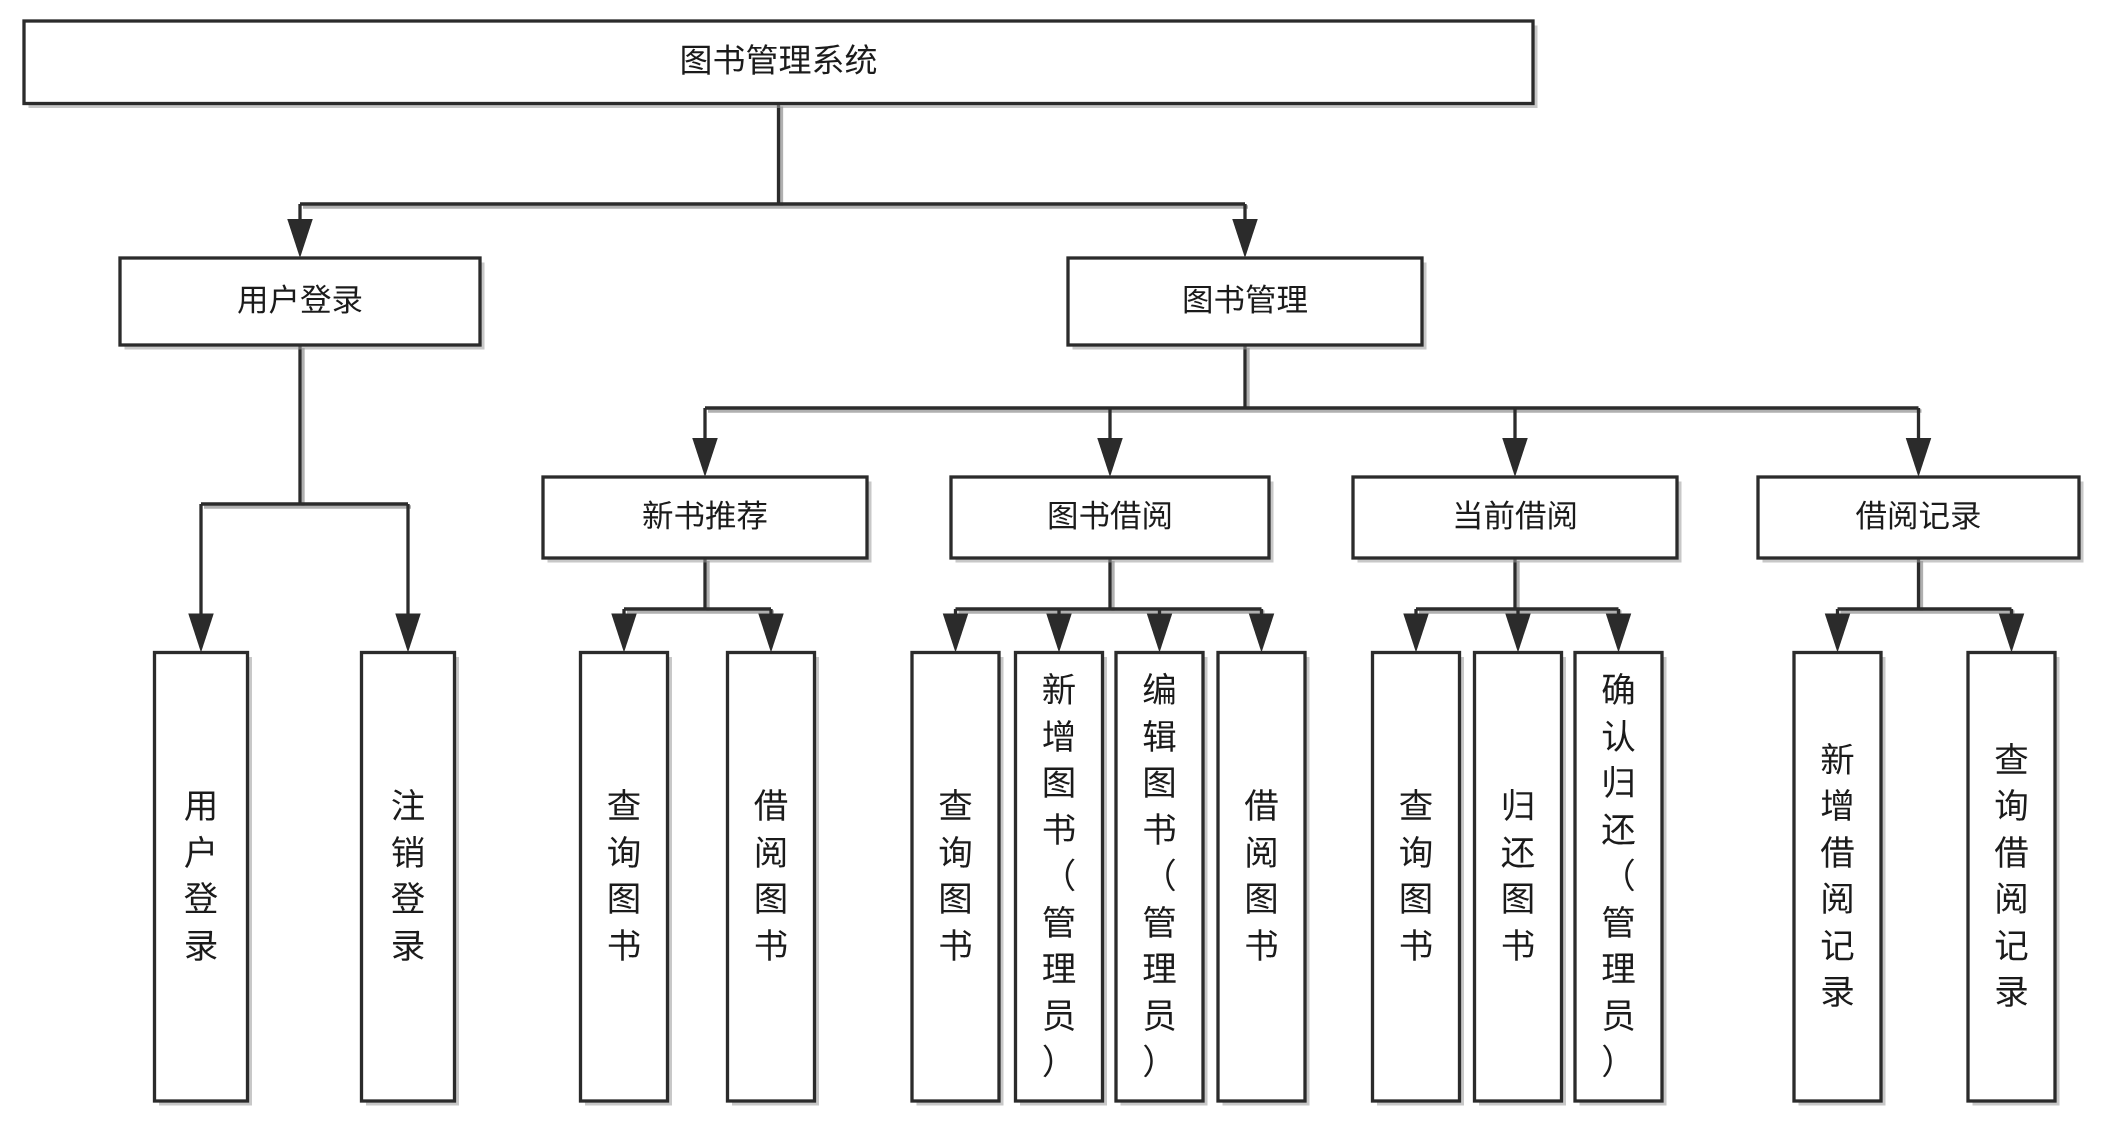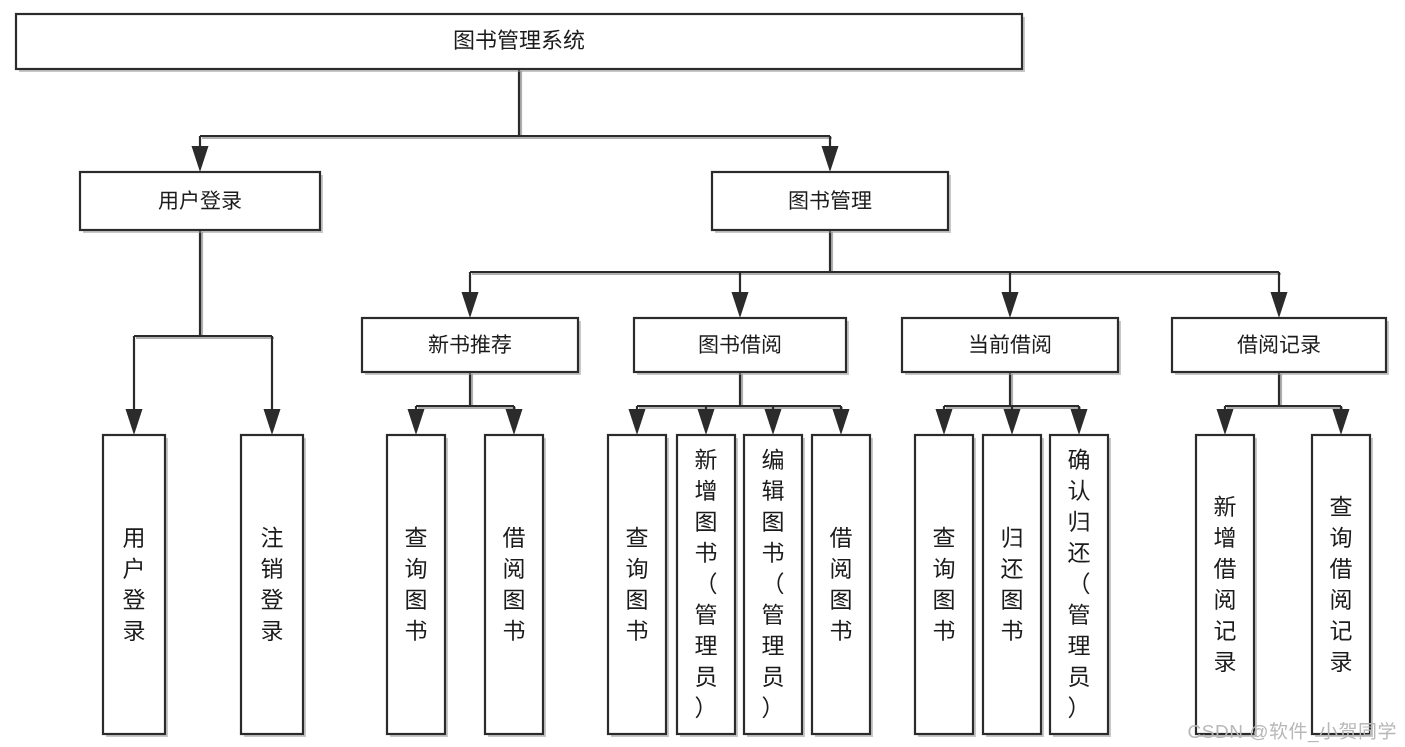--- a/index.html
+++ b/index.html
@@ -341,14 +341,13 @@
             <text x="1341" y="514.5" font-size="23">查</text>
             <text x="1341" y="545.5" font-size="23">询</text>
             <text x="1341" y="576.5" font-size="23">借</text>
             <text x="1341" y="607.5" font-size="23">阅</text>
             <text x="1341" y="638.5" font-size="23">记</text>
             <text x="1341" y="669.5" font-size="23">录</text>
           </g>
         </g>
       </g>
   </svg>
-  <div class="watermark-text">CSDN @软件_小贺同学</div>
 </div>
 
 </body></html>

